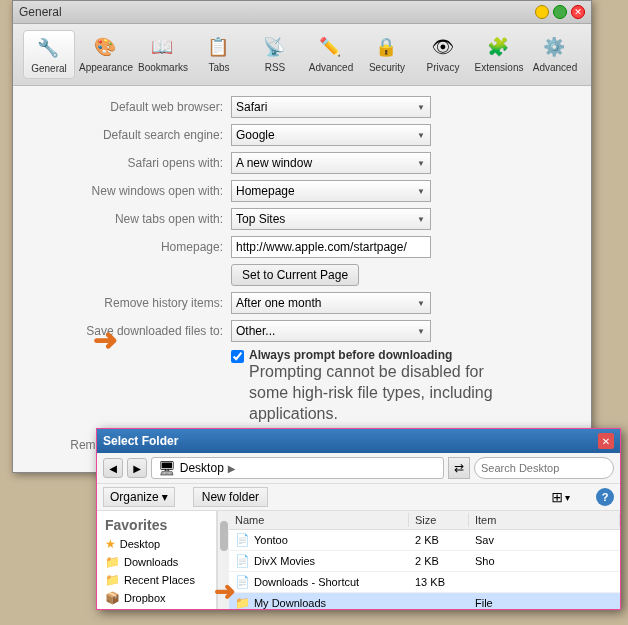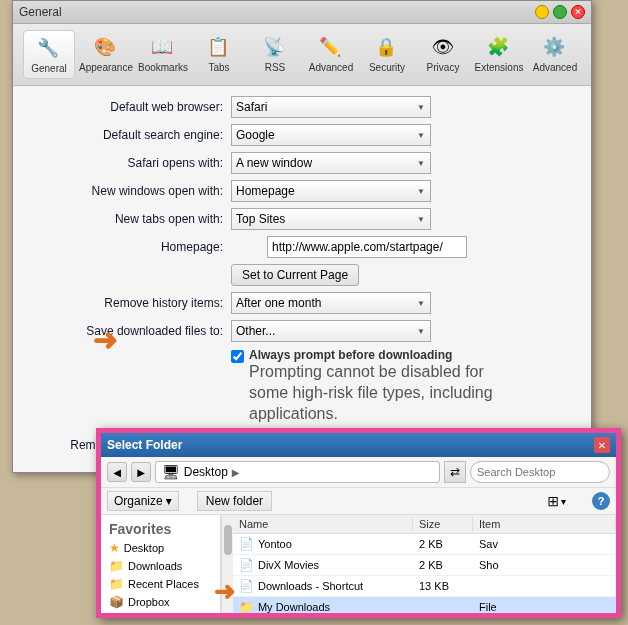--- a/index.html
+++ b/index.html
@@ -96,21 +96,21 @@
       display: flex;
       align-items: center;
       margin-bottom: 6px;
     }
 
     .form-label {
       text-align: right;
       width: 190px;
       margin-right: 8px;
       font-size: 12px;
-      color: #0f172a;
+      color: #737373;
       flex-shrink: 0;
     }
 
     .form-control {
       flex: 1;
     }
 
     select.dropdown {
       width: 200px;
       height: 22px;
@@ -198,21 +198,21 @@
       font-weight: bold;
     }
 
     
     .folder-window {
       position: absolute;
       top: 428px;
       left: 96px;
       width: 525px;
       background: white;
-      border: 5px solid #ec4899;
+      border: 1px solid #ec4899;
       box-shadow: 3px 3px 10px rgba(0,0,0,0.5);
     }
 
     .folder-title-bar {
       background: linear-gradient(to bottom, #3a7fc1, #2460a0);
       padding: 4px 6px;
       display: flex;
       align-items: center;
       justify-content: space-between;
     }
@@ -583,21 +583,21 @@
           <select class="dropdown">
             <option>Top Sites</option>
           </select>
         </div>
       </div>
     </div>
 
     <div class="form-row">
       <span class="form-label">Homepage:</span>
       <div class="form-control">
-        <input type="text" class="text-input" value="http://www.apple.com/startpage/" style="width: 200px; margin-left: 36px;">
+        <input type="text" class="text-input" value="http://www.apple.com/startpage/" style="width: 200px;">
       </div>
     </div>
 
     <div class="form-row">
       <span class="form-label"></span>
       <div class="form-control">
         <button class="btn">Set to Current Page</button>
       </div>
     </div>
 

